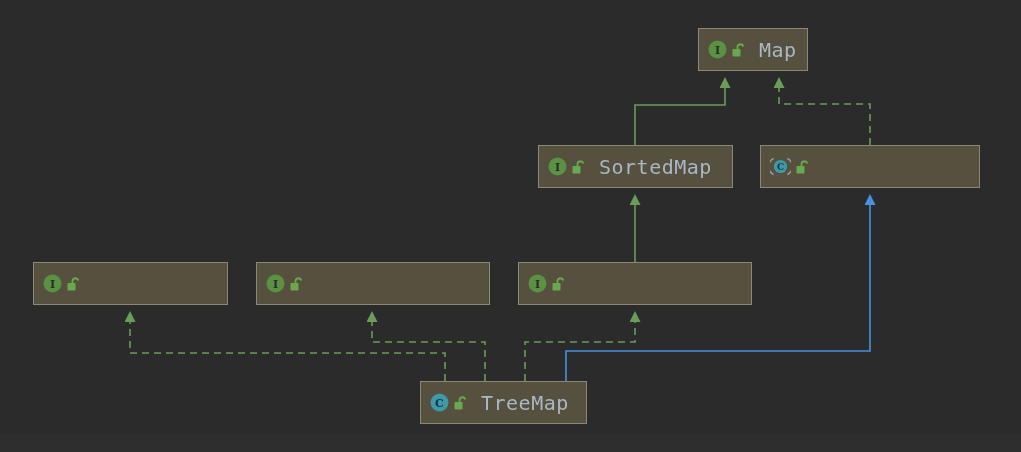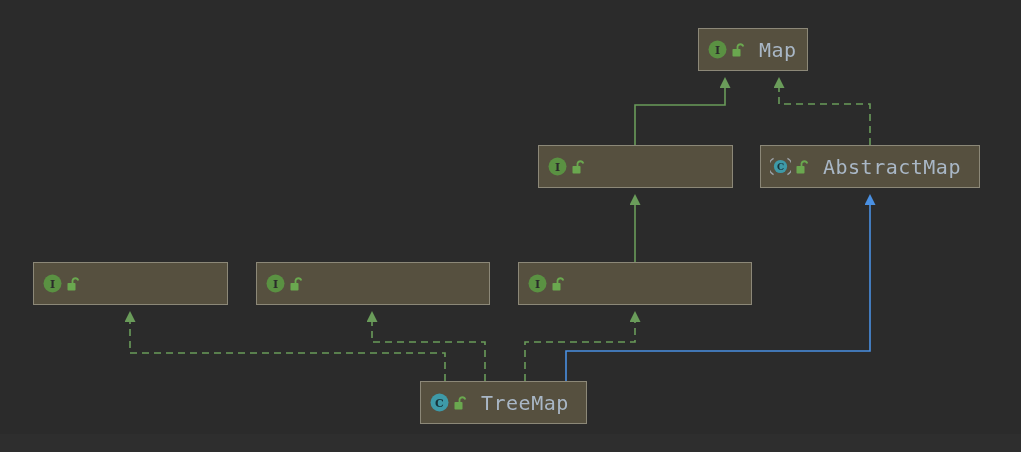--- a/index.html
+++ b/index.html
@@ -122,38 +122,38 @@
         <circle cx="9.5" cy="9.5" r="9" fill="#5a9142"></circle>
         <text x="9.5" y="14" font-family="DejaVu Serif, serif" font-size="11" font-weight="bold" fill="#2b2b2b" text-anchor="middle">I</text>
       </svg>
     </span>
     <span class="ico ico-lock">
       <svg width="15" height="16" viewBox="0 0 15 16" xmlns="http://www.w3.org/2000/svg">
         <path d="M6.5,7 L6.5,4.5 A3,3 0 0 1 12.3,4.5" fill="none" stroke="#6aa84f" stroke-width="1.8"></path>
         <rect x="1.5" y="7" width="8" height="7.5" rx="0.8" fill="#6aa84f"></rect>
       </svg>
     </span>
+    <span class="node-label">SortedMap</span>
   </div>
 
   <div class="node" style="left:760px; top:145px; width:220px;">
     <span class="ico">
       <svg width="21" height="19" viewBox="0 0 21 19" xmlns="http://www.w3.org/2000/svg">
         <path d="M3.6,1.4 A9.2,9.2 0 0 0 3.6,17.6" fill="none" stroke="#9aa0a6" stroke-width="1.3"></path>
         <path d="M17.4,1.4 A9.2,9.2 0 0 1 17.4,17.6" fill="none" stroke="#9aa0a6" stroke-width="1.3"></path>
         <circle cx="10.5" cy="9.5" r="6.6" fill="#3e9aa8"></circle>
         <text x="10.5" y="13.4" font-family="DejaVu Serif, serif" font-size="9" font-weight="bold" fill="#16323a" text-anchor="middle">C</text>
       </svg>
     </span>
     <span class="ico ico-lock">
       <svg width="15" height="16" viewBox="0 0 15 16" xmlns="http://www.w3.org/2000/svg">
         <path d="M6.5,7 L6.5,4.5 A3,3 0 0 1 12.3,4.5" fill="none" stroke="#6aa84f" stroke-width="1.8"></path>
         <rect x="1.5" y="7" width="8" height="7.5" rx="0.8" fill="#6aa84f"></rect>
       </svg>
     </span>
-    <span class="node-label">AbstractMap</span>
   </div>
 
   <div class="node" style="left:33px; top:262px; width:195px;">
     <span class="ico">
       <svg width="19" height="19" viewBox="0 0 19 19" xmlns="http://www.w3.org/2000/svg">
         <circle cx="9.5" cy="9.5" r="9" fill="#5a9142"></circle>
         <text x="9.5" y="14" font-family="DejaVu Serif, serif" font-size="11" font-weight="bold" fill="#2b2b2b" text-anchor="middle">I</text>
       </svg>
     </span>
     <span class="ico ico-lock">

